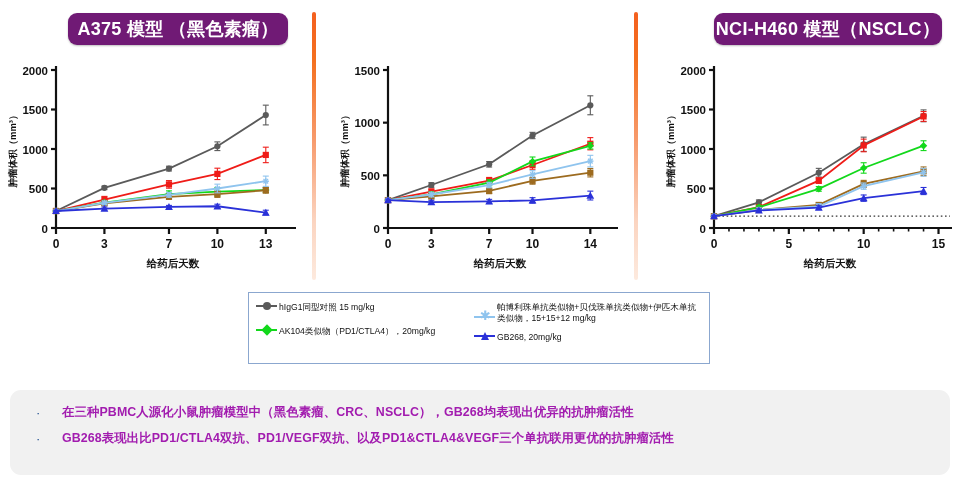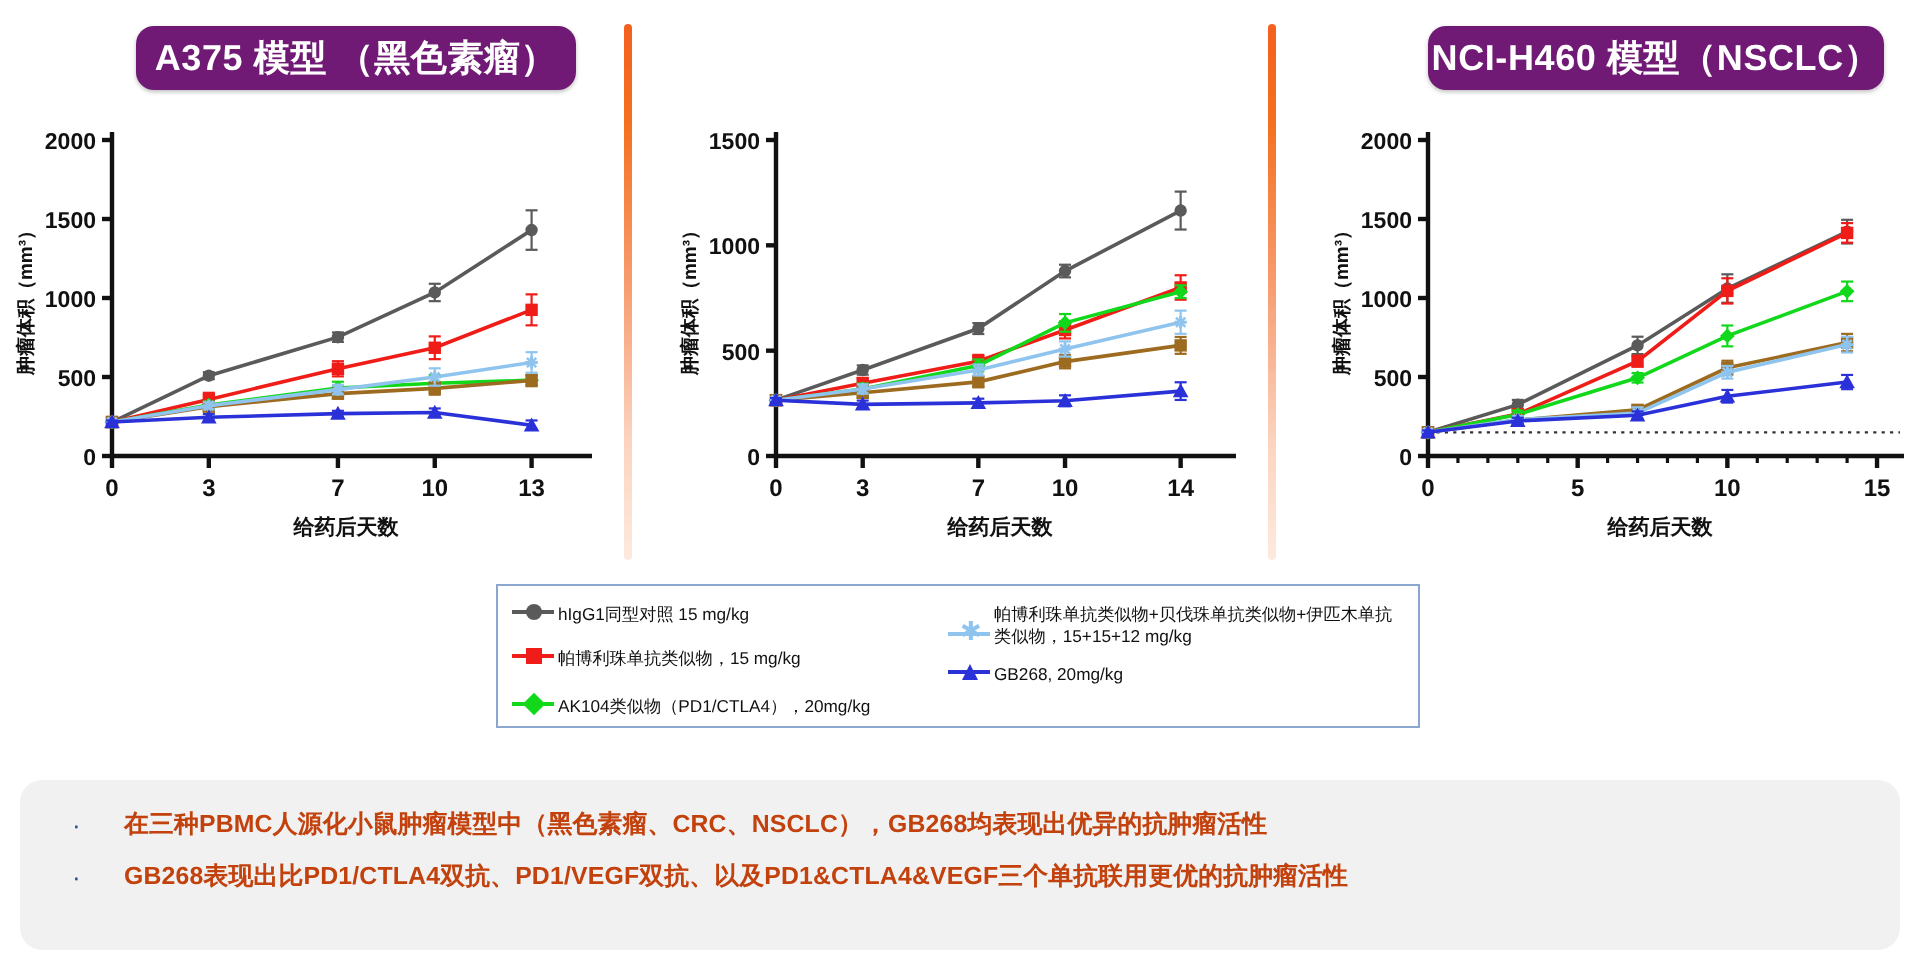--- a/index.html
+++ b/index.html
@@ -66,21 +66,21 @@
     position:absolute;left:10px;top:390px;width:940px;height:85px;
     background:#f1f1f1;border-radius:11px;box-sizing:border-box;
     padding:14px 0 0 22px;
   }
   .concl-line{display:flex;align-items:flex-start;margin-bottom:9px;}
   .concl-line .dot{
     color:#1d4e8f;font-size:13px;line-height:17px;width:26px;min-width:26px;
     text-align:left;padding-left:4px;
   }
   .concl-line .txt{
-    color:#c2410c;font-size:12.4px;font-weight:bold;line-height:17px;letter-spacing:.1px;
+    color:#a21caf;font-size:12.4px;font-weight:bold;line-height:17px;letter-spacing:.1px;
   }
 </style>
 </head>
 <body>
 
 <div class="title-row">
   <div class="panel-title" id="t1">A375 模型 （黑色素瘤）</div>
   <div class="panel-title" id="t3">NCI-H460 模型（NSCLC）</div>
 </div>
 
@@ -643,27 +643,20 @@
 <div class="legend-box">
   <div class="legend-cols">
     <div class="legend-col left">
       <div class="legend-item">
         <span class="mk">
           <span class="bar" style="background:#5a5a5a"></span>
             <span class="sym circle" style="background:#5a5a5a"></span>
         </span>
         <span class="lbl">hIgG1同型对照 15 mg/kg</span>
       </div>
-      <div class="legend-item" style="margin-top:5px;">
-        <span class="mk">
-          <span class="bar" style="background:#ef1c18"></span>
-            <span class="sym" style="background:#ef1c18"></span>
-        </span>
-        <span class="lbl">帕博利珠单抗类似物，15 mg/kg</span>
-      </div>
       <div class="legend-item" style="margin-top:7px;">
         <span class="mk">
           <span class="bar" style="background:#12d81b"></span>
             <span class="sym diamond" style="background:#12d81b"></span>
         </span>
         <span class="lbl" style="max-width:168px;">AK104类似物（PD1/CTLA4），20mg/kg</span>
       </div>
     </div>
     <div class="legend-col right">
       <div class="legend-item" style="margin-top:4px;">

